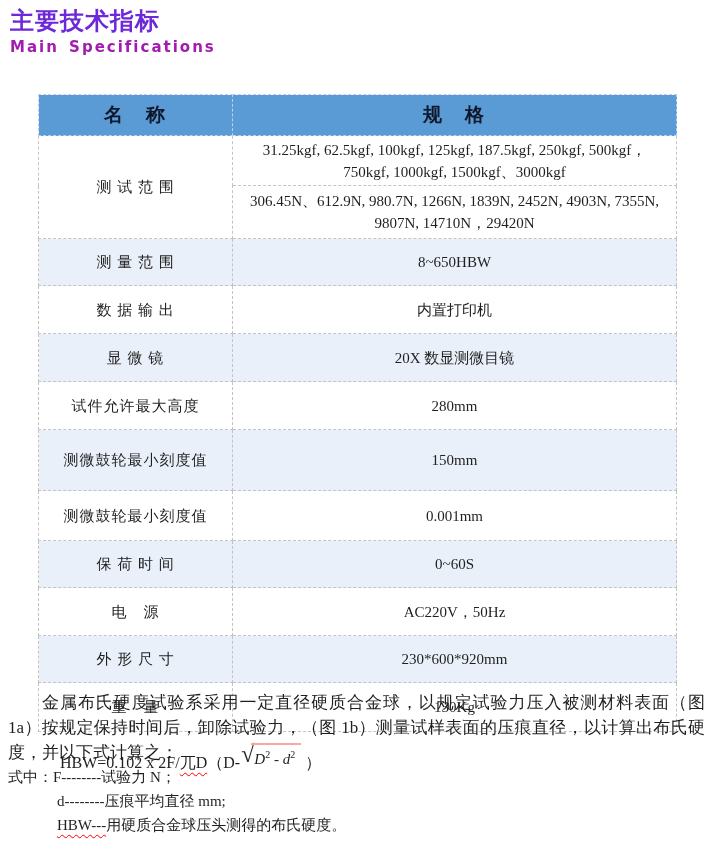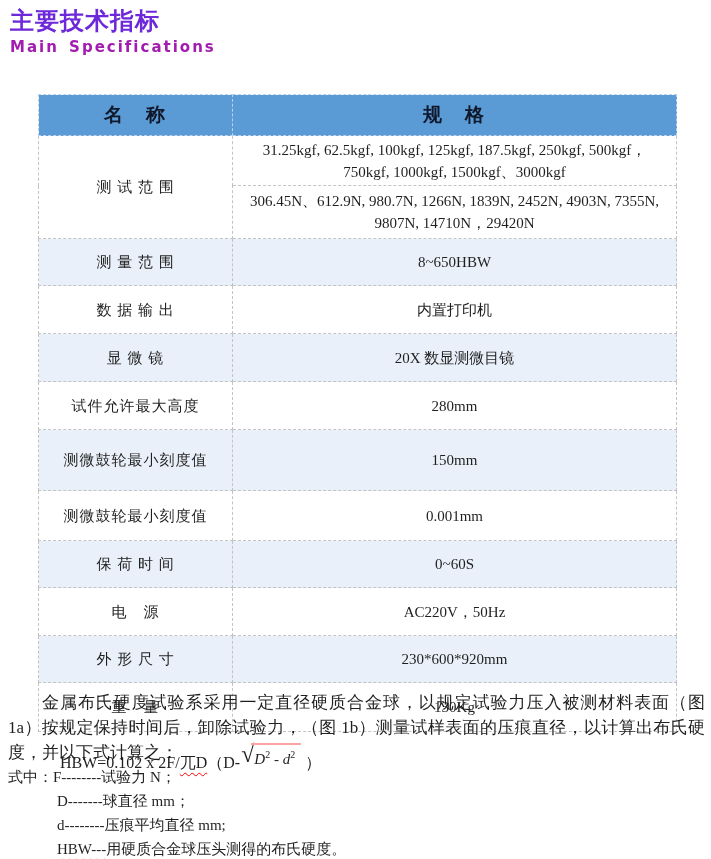--- a/index.html
+++ b/index.html
@@ -161,18 +161,17 @@
       <span>（D-</span>
       <span class="sqrt">
         <span class="rad-sign">√</span>
         <span class="radicand"><span>D</span><sup>2</sup><span> - </span><span>d</span><sup>2</sup></span>
       </span>
       <span class="close-paren">）</span>
   </div>
 
   <div class="defs">
     <div class="row"><span>式中：</span><span>F--------试验力 N；</span></div>
-    <div class="row indent"><span>D-------球直径 mm；</span></div>
     <div class="row indent"><span>d--------压痕平均直径 mm;</span></div>
     <div class="row indent"><span class="spell">HBW---</span><span>用硬质合金球压头测得的布氏硬度。</span></div>
   </div>
 
 </div>
 
 </body></html>

